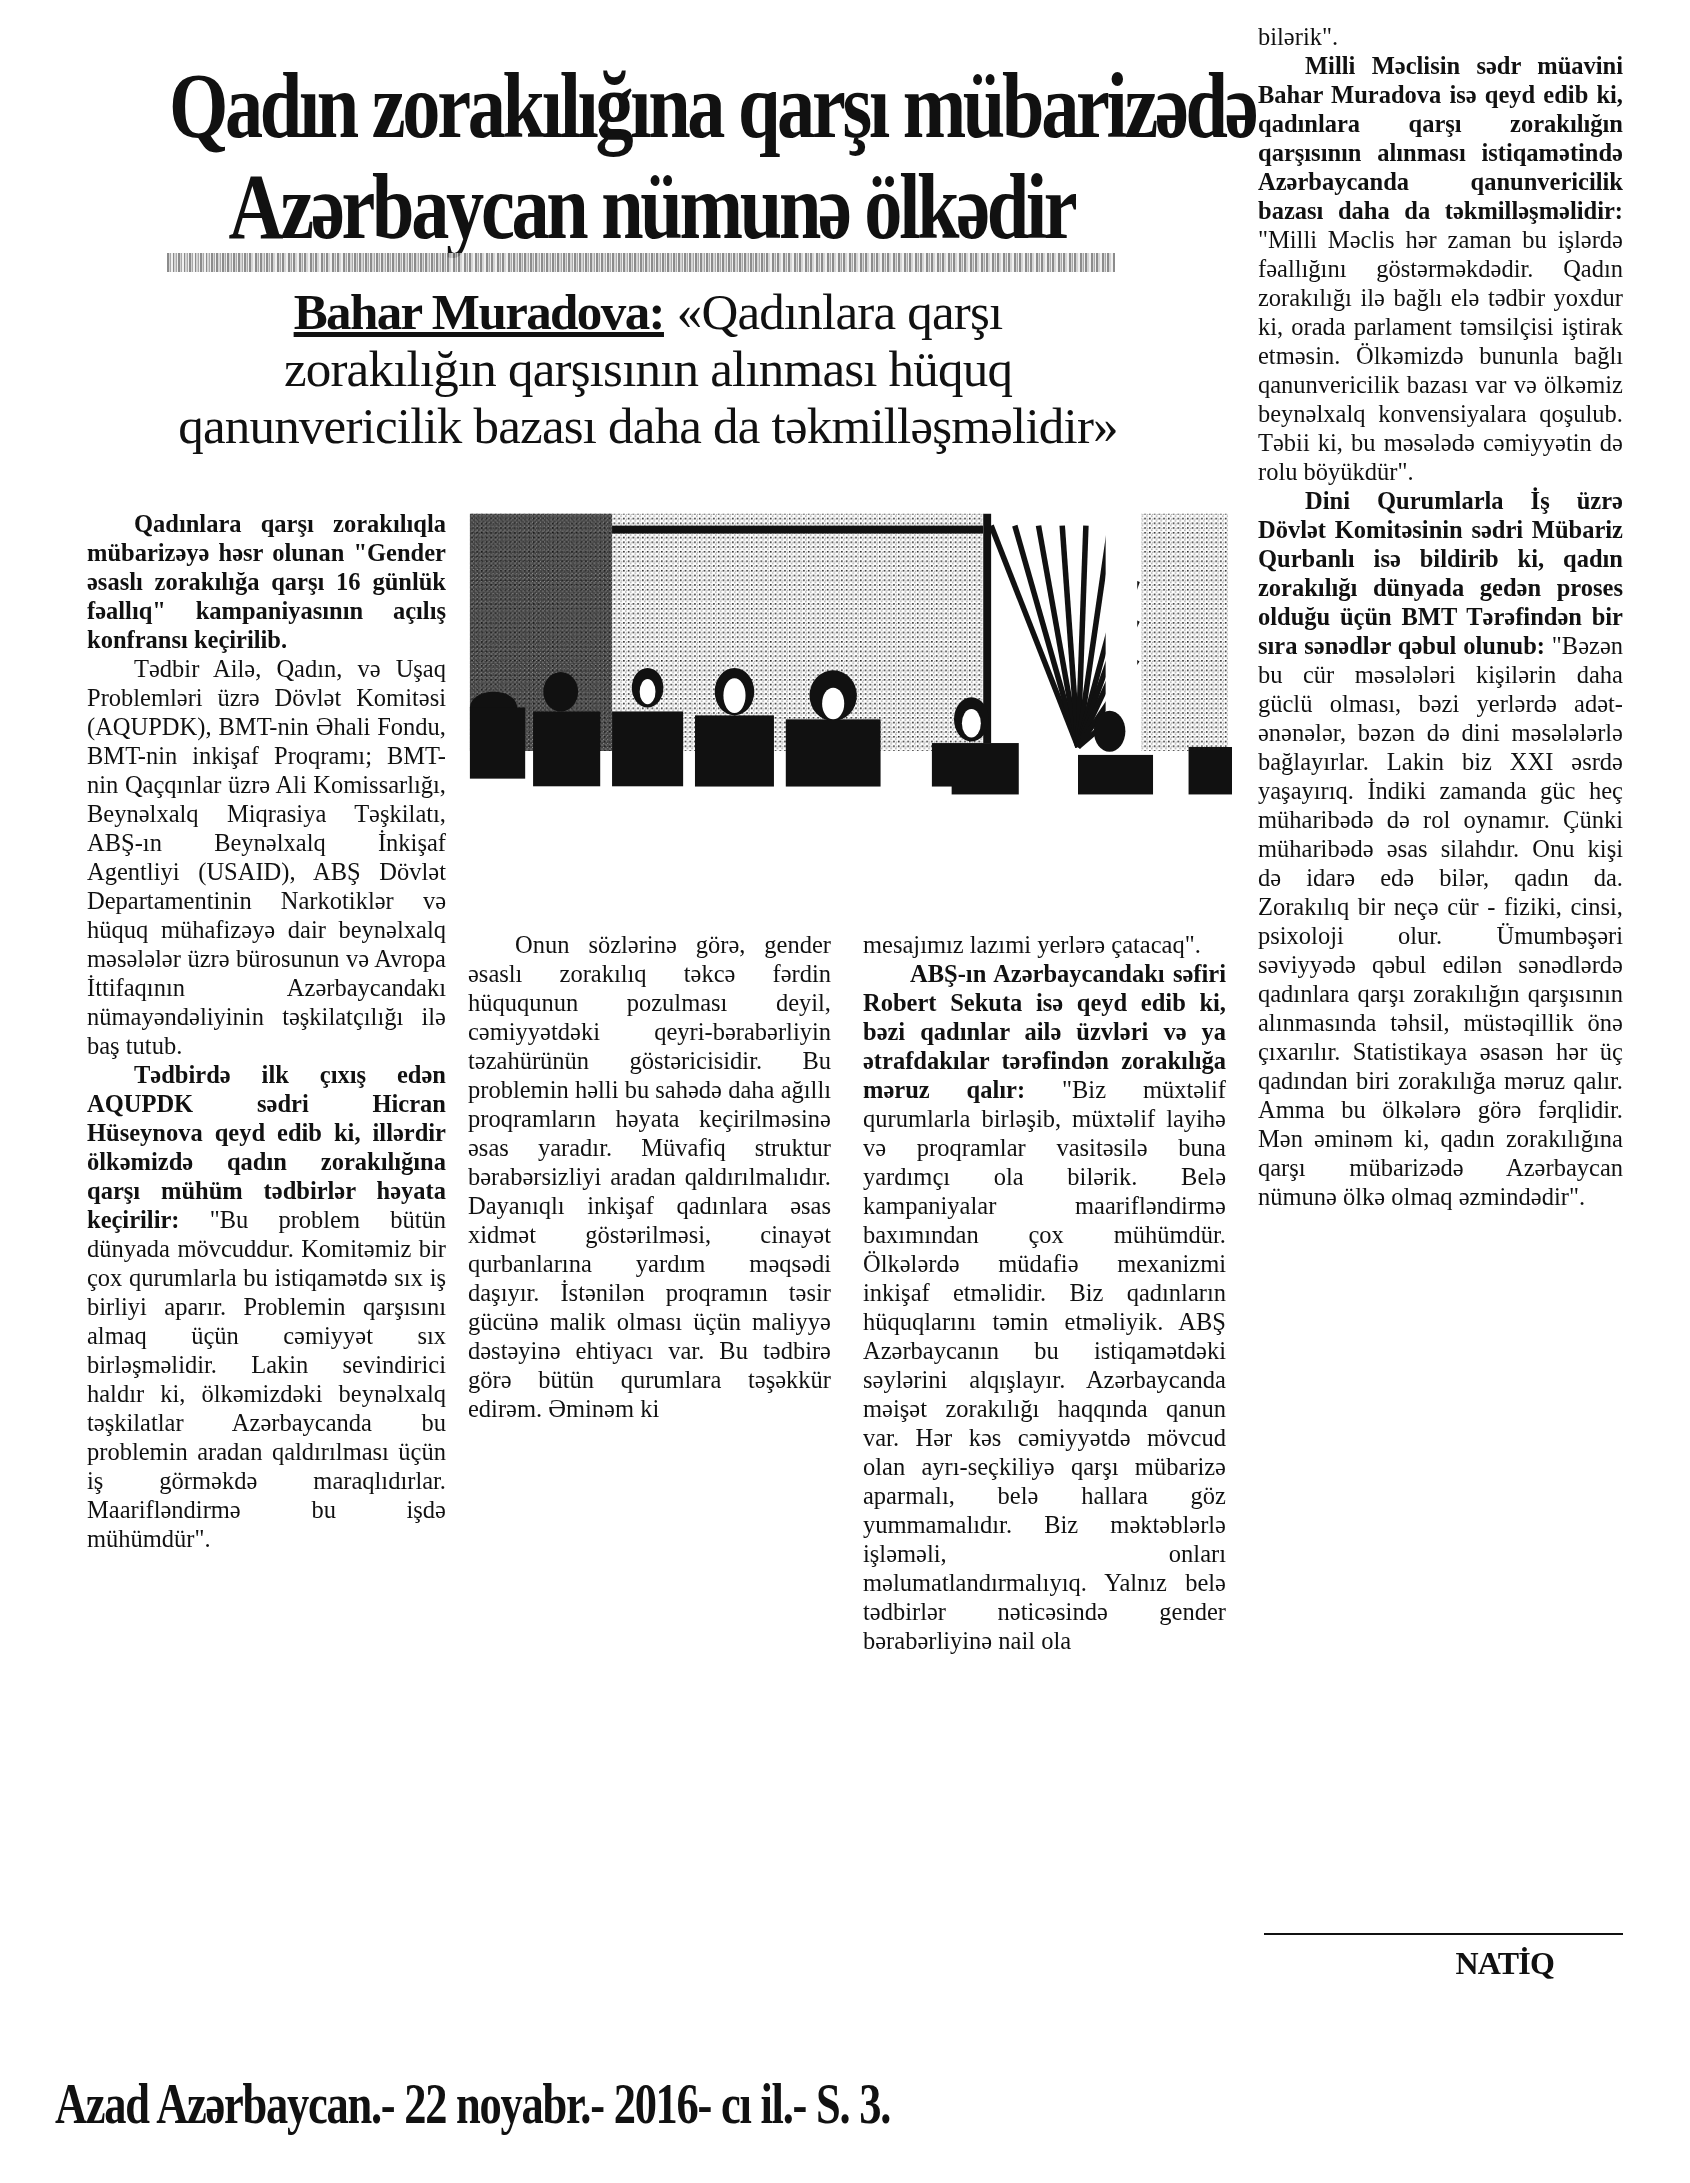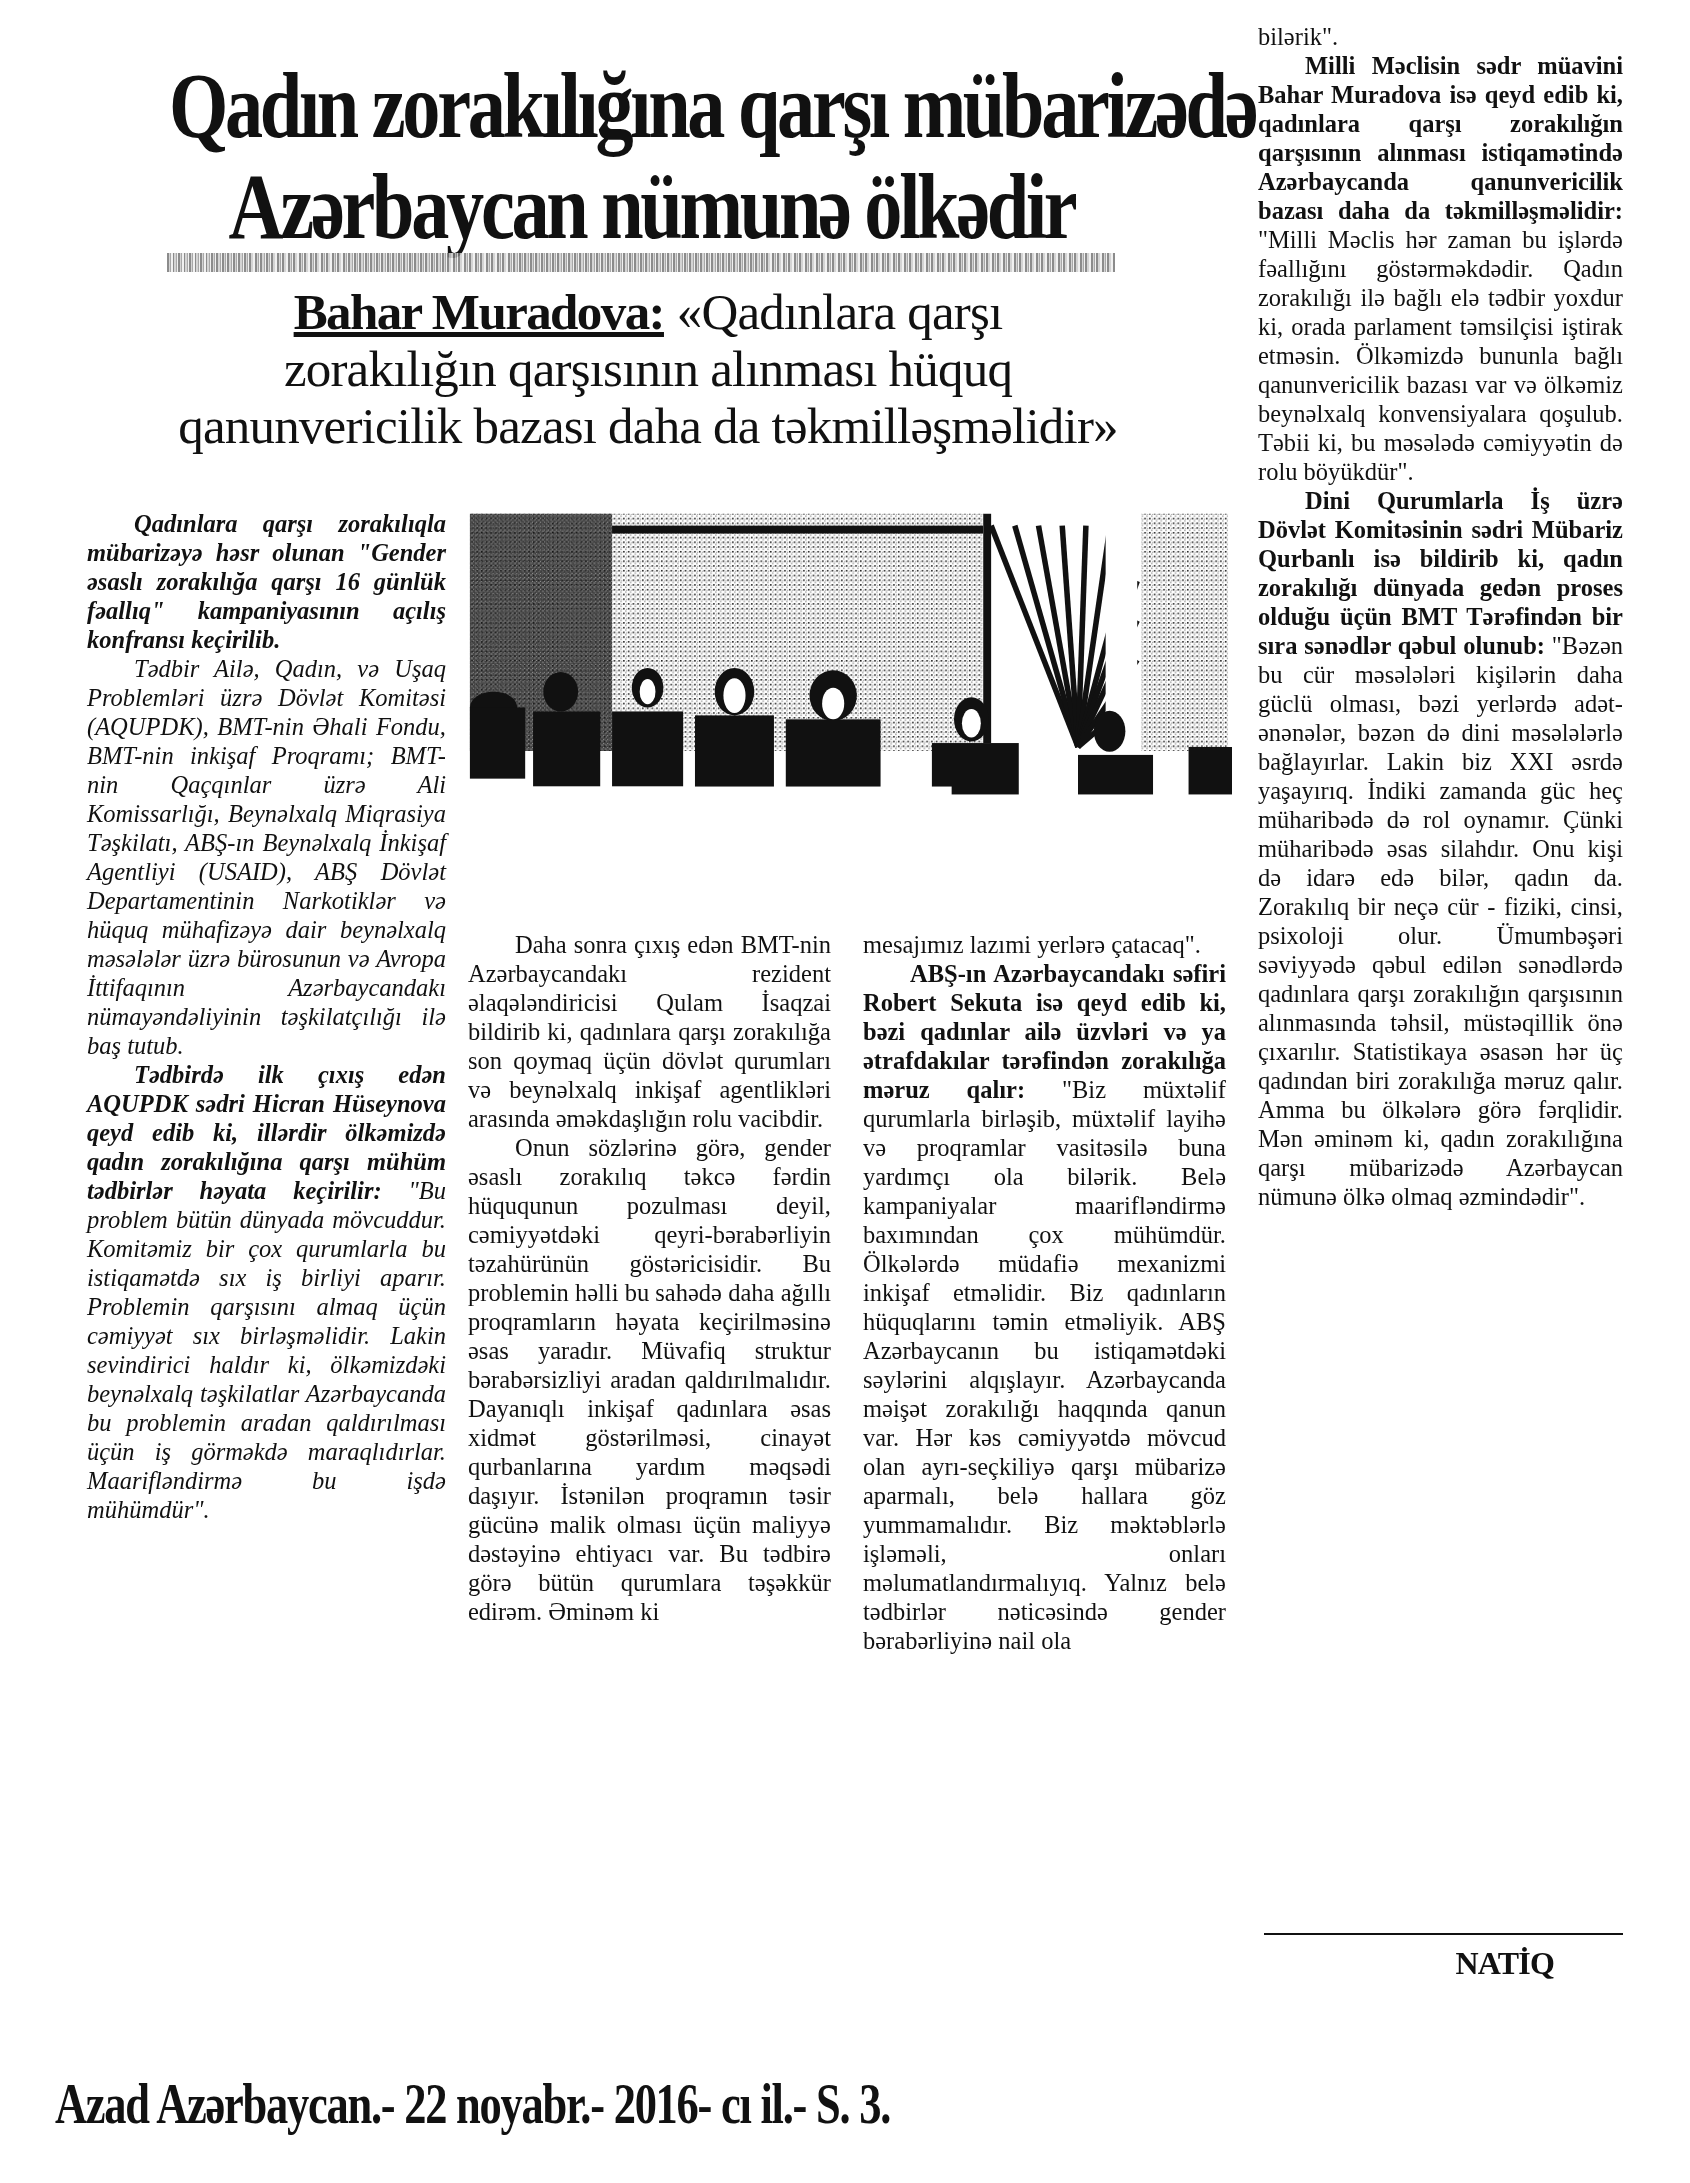--- a/index.html
+++ b/index.html
@@ -14,21 +14,21 @@
 
   .subtitle { position:absolute; left:103px; top:284px; width:1090px; text-align:center; font-size:51px; line-height:57px; }
   .subtitle .lead { font-weight:bold; letter-spacing:-1.6px;text-decoration:underline; }
   .subtitle .quote { letter-spacing:-0.8px; }
 
   .col { position:absolute; font-size:24.5px; line-height:29px; text-align:justify; hyphens:manual; }
   .col p { margin:0; text-indent:47px; }
   .col b { font-weight:bold; }
   .col .noindent { text-indent:0; }
 
-  #col1 { left:87px; top:509px; width:359px;font-style:italic; }
+  #col1 { left:87px; top:509px; width:359px; }
   #col2 { left:468px; top:930px; width:363px; }
   #col3 { left:863px; top:930px; width:363px; }
   #col4 { left:1258px; top:22px; width:365px; }
 
   .photo { position:absolute; left:462px; top:494px; width:770px; height:423px; overflow:hidden; background:#fff; }
   .photo svg { width:100%; height:100%; display:block; }
 
   .rule { position:absolute; left:1264px; top:1933px; width:359px; height:2.4px; background:#111; }
   .byline { position:absolute; left:1350px; top:1945px; width:204px; text-align:right; font-weight:bold; font-size:32px; letter-spacing:-0.8px; }
 
@@ -117,21 +117,20 @@
       <ellipse cx="470" cy="265" rx="14" ry="20"></ellipse>
       <ellipse cx="645" cy="290" rx="12" ry="18"></ellipse>
       <ellipse cx="235" cy="250" rx="10" ry="16"></ellipse>
     </g>
     <rect x="0" y="380" width="975" height="155" fill="#fff"></rect>
     <rect x="0" y="370" width="620" height="18" fill="#fff"></rect>
   </svg>
 </div>
 
 <div class="col" id="col2">
-  <p>Daha sonra çıxış edən BMT-nin Azərbaycandakı rezident əlaqələndiricisi Qulam İsaqzai bildirib ki, qadınlara qarşı zorakılığa son qoymaq üçün dövlət qurumları və beynəlxalq inkişaf agentlikləri arasında əməkdaşlığın rolu vacibdir.</p>
   <p>Onun sözlərinə görə, gender əsaslı zorakılıq təkcə fərdin hüququnun pozulması deyil, cəmiyyətdəki qeyri-bərabərliyin təzahürünün göstəricisidir. Bu problemin həlli bu sahədə daha ağıllı proqramların həyata keçirilməsinə əsas yaradır. Müvafiq struktur bərabərsizliyi aradan qaldırılmalıdır. Dayanıqlı inkişaf qadınlara əsas xidmət göstərilməsi, cinayət qurbanlarına yardım məqsədi daşıyır. İstənilən proqramın təsir gücünə malik olması üçün maliyyə dəstəyinə ehtiyacı var. Bu tədbirə görə bütün qurumlara təşəkkür edirəm. Əminəm ki</p>
 </div>
 
 <div class="col" id="col3">
   <p class="noindent">mesajımız lazımi yerlərə çatacaq".</p>
   <p><b>ABŞ-ın Azərbaycandakı səfiri Robert Sekuta isə qeyd edib ki, bəzi qadınlar ailə üzvləri və ya ətrafdakılar tərəfindən zorakılığa məruz qalır:</b><span> "Biz müxtəlif qurumlarla birləşib, müxtəlif layihə və proqramlar vasitəsilə buna yardımçı ola bilərik. Belə kampaniyalar maarifləndirmə baxımından çox mühümdür. Ölkələrdə müdafiə mexanizmi inkişaf etməlidir. Biz qadınların hüquqlarını təmin etməliyik. ABŞ Azərbaycanın bu istiqamətdəki səylərini alqışlayır. Azərbaycanda məişət zorakılığı haqqında qanun var. Hər kəs cəmiyyətdə mövcud olan ayrı-seçkiliyə qarşı mübarizə aparmalı, belə hallara göz yummamalıdır. Biz məktəblərlə işləməli, onları məlumatlandırmalıyıq. Yalnız belə tədbirlər nəticəsində gender bərabərliyinə nail ola</span></p>
 </div>
 
 <div class="col" id="col4">
   <p class="noindent">bilərik".</p>

